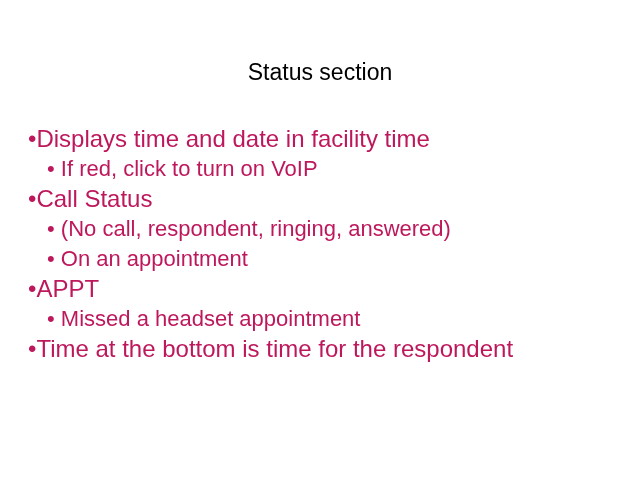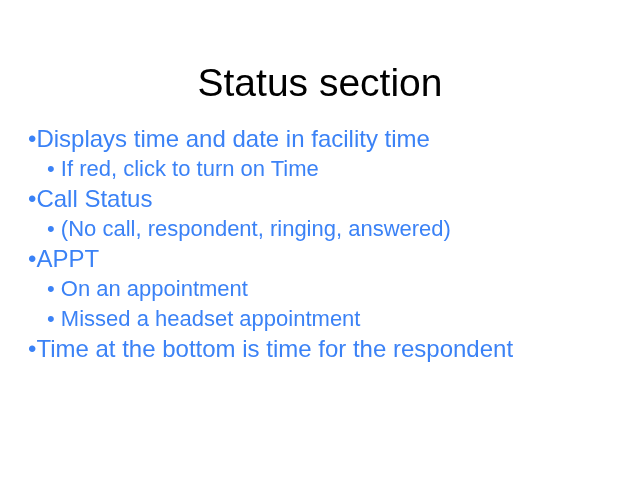--- a/index.html
+++ b/index.html
@@ -19,37 +19,37 @@
     width: 640px;
     height: 480px;
     background: #ffffff;
   }
   .slide-title {
     position: absolute;
     left: 0;
     top: 38px;
     width: 640px;
     text-align: center;
-    font-size: 39px;
+    font-size: 23px;
     line-height: 38px;
     font-weight: normal;
     color: #000000;
     letter-spacing: 0px;
     white-space: nowrap;
   }
   .body-block {
     position: absolute;
     left: 28px;
     top: 124px;
     width: 596px;
   }
   .bullet-line {
     display: block;
     white-space: nowrap;
-    color: #3b82f6;
+    color: #be185d;
     font-weight: normal;
   }
   .bullet-line.level-1 {
     font-size: 24px;
     line-height: 30px;
     padding-left: 0px;
   }
   .bullet-line.level-2 {
     font-size: 22px;
     line-height: 30px;
@@ -81,37 +81,37 @@
   <h1 class="slide-title">Status section</h1>
 
   <div class="body-block">
 
     <div class="bullet-line level-1">
       <span class="bullet-mark">•</span><span class="bullet-text">Displays time and date in facility time</span>
     </div>
 
 
     <div class="bullet-line level-2">
-      <span class="bullet-mark">•</span><span class="bullet-gap-2">&nbsp;</span><span class="bullet-text">If red, click to turn on Time</span>
+      <span class="bullet-mark">•</span><span class="bullet-gap-2">&nbsp;</span><span class="bullet-text">If red, click to turn on VoIP</span>
     </div>
 
     <div class="bullet-line level-1">
       <span class="bullet-mark">•</span><span class="bullet-text">Call Status</span>
     </div>
 
     <div class="bullet-line level-2">
       <span class="bullet-mark">•</span><span class="bullet-gap-2">&nbsp;</span><span class="bullet-text">(No call, respondent, ringing, answered)</span>
     </div>
 
+    <div class="bullet-line level-2">
+      <span class="bullet-mark">•</span><span class="bullet-gap-2">&nbsp;</span><span class="bullet-text">On an appointment</span>
+    </div>
+
     <div class="bullet-line level-1">
       <span class="bullet-mark">•</span><span class="bullet-text">APPT</span>
-    </div>
-
-    <div class="bullet-line level-2">
-      <span class="bullet-mark">•</span><span class="bullet-gap-2">&nbsp;</span><span class="bullet-text">On an appointment</span>
     </div>
 
 
     <div class="bullet-line level-2">
       <span class="bullet-mark">•</span><span class="bullet-gap-2">&nbsp;</span><span class="bullet-text">Missed a headset appointment</span>
     </div>
 
     <div class="bullet-line level-1">
       <span class="bullet-mark">•</span><span class="bullet-text">Time at the bottom is time for the respondent</span>
     </div>

